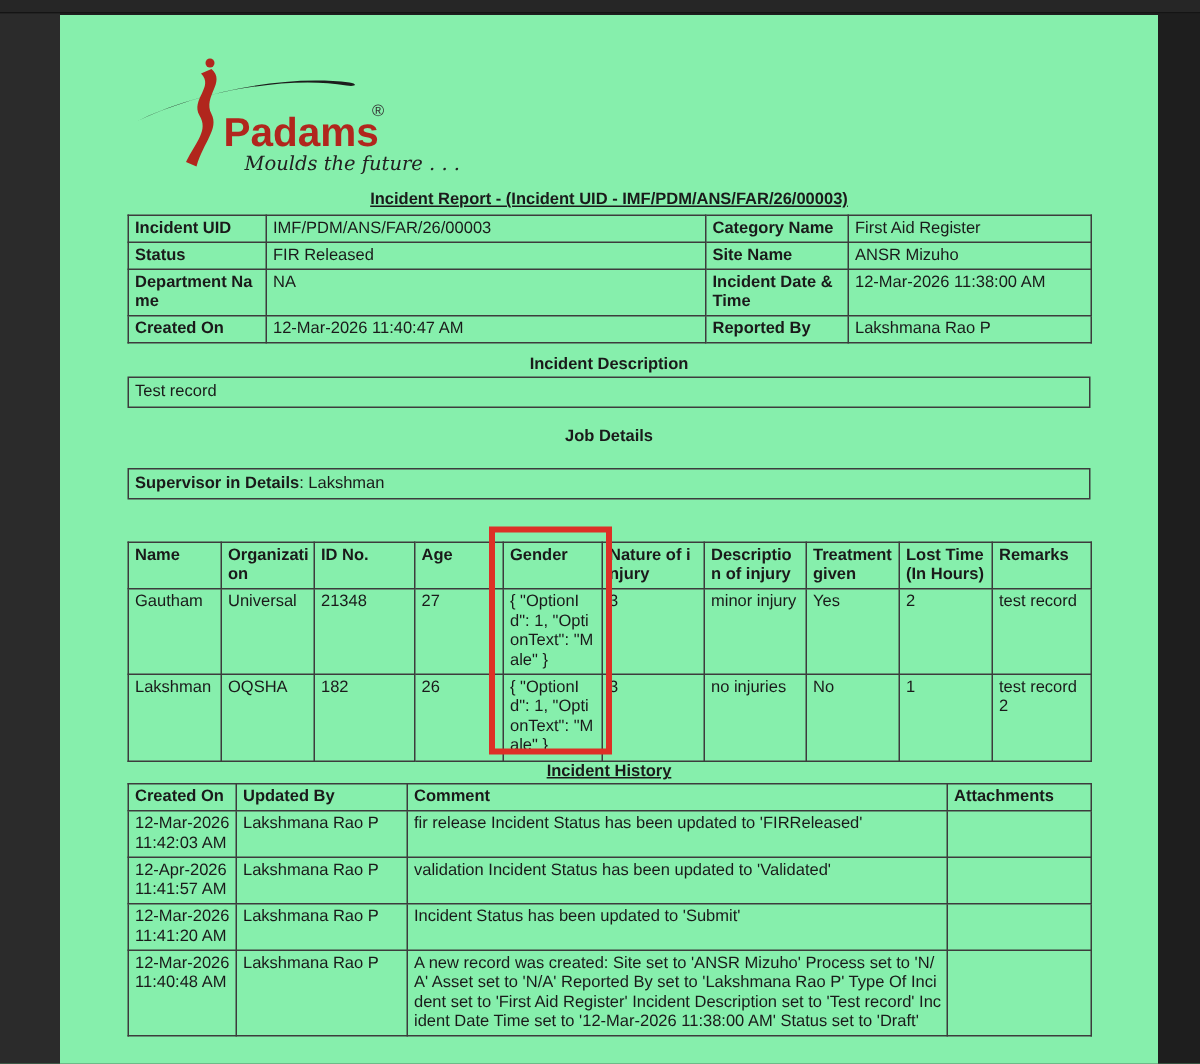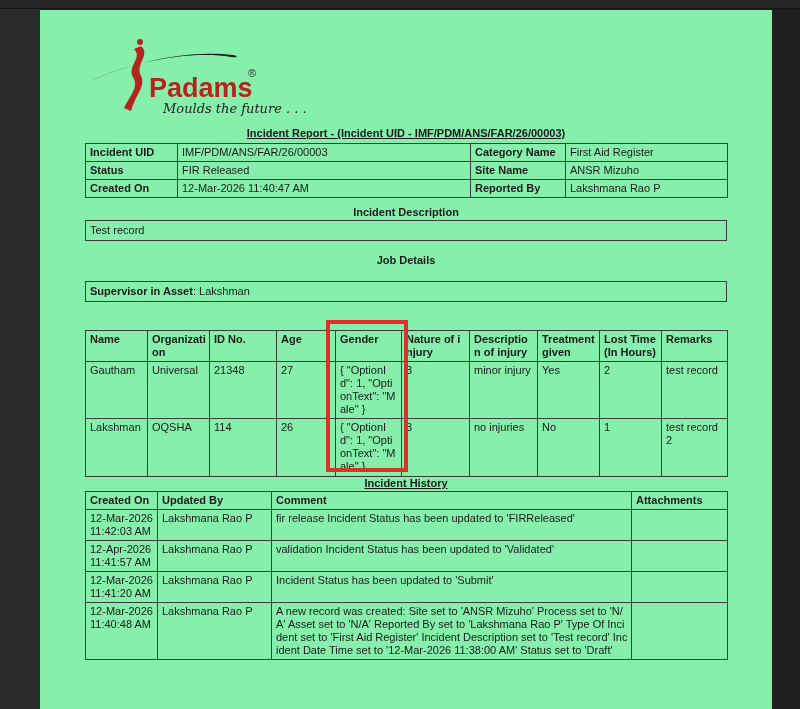--- a/index.html
+++ b/index.html
@@ -77,35 +77,41 @@
       <td>IMF/PDM/ANS/FAR/26/00003</td>
       <td class="lbl">Category Name</td>
       <td>First Aid Register</td>
     </tr>
     <tr class="r-sm">
       <td class="lbl">Status</td>
       <td>FIR Released</td>
       <td class="lbl">Site Name</td>
       <td>ANSR Mizuho</td>
     </tr>
+    <tr class="r-lg">
+      <td class="lbl">Department Name</td>
+      <td>NA</td>
+      <td class="lbl">Incident Date &amp; Time</td>
+      <td>12-Mar-2026 11:38:00 AM</td>
+    </tr>
     <tr class="r-sm">
       <td class="lbl">Created On</td>
       <td>12-Mar-2026 11:40:47 AM</td>
       <td class="lbl">Reported By</td>
       <td>Lakshmana Rao P</td>
     </tr>
   </tbody>
     </table>
 
   <div class="sec-heading h-desc">Incident Description</div>
   <div class="box desc-box">Test record</div>
 
   <div class="sec-heading h-job">Job Details</div>
 
-  <div class="box sup-box"><span class="lbl">Supervisor in Asset</span><span>: </span><span>Lakshman</span></div>
+  <div class="box sup-box"><span class="lbl">Supervisor in Details</span><span>: </span><span>Lakshman</span></div>
 
   <div class="job-wrap">
     <table class="job-table">
       <colgroup>
         <col style="width:62px">
           <col style="width:62px">
           <col style="width:67px">
           <col style="width:59px">
           <col style="width:66px">
         <col style="width:68px">
@@ -135,21 +141,21 @@
         <td>{ "OptionId": 1, "OptionText": "Male" }</td>
         <td>3</td>
         <td>minor injury</td>
         <td>Yes</td>
         <td>2</td>
         <td>test record</td>
       </tr>
       <tr class="jr2">
         <td>Lakshman</td>
         <td>OQSHA</td>
-        <td>114</td>
+        <td>182</td>
         <td>26</td>
         <td>{ "OptionId": 1, "OptionText": "Male" }</td>
         <td>3</td>
         <td>no injuries</td>
         <td>No</td>
         <td>1</td>
         <td>test record 2</td>
       </tr>
     </tbody>
       </table>

